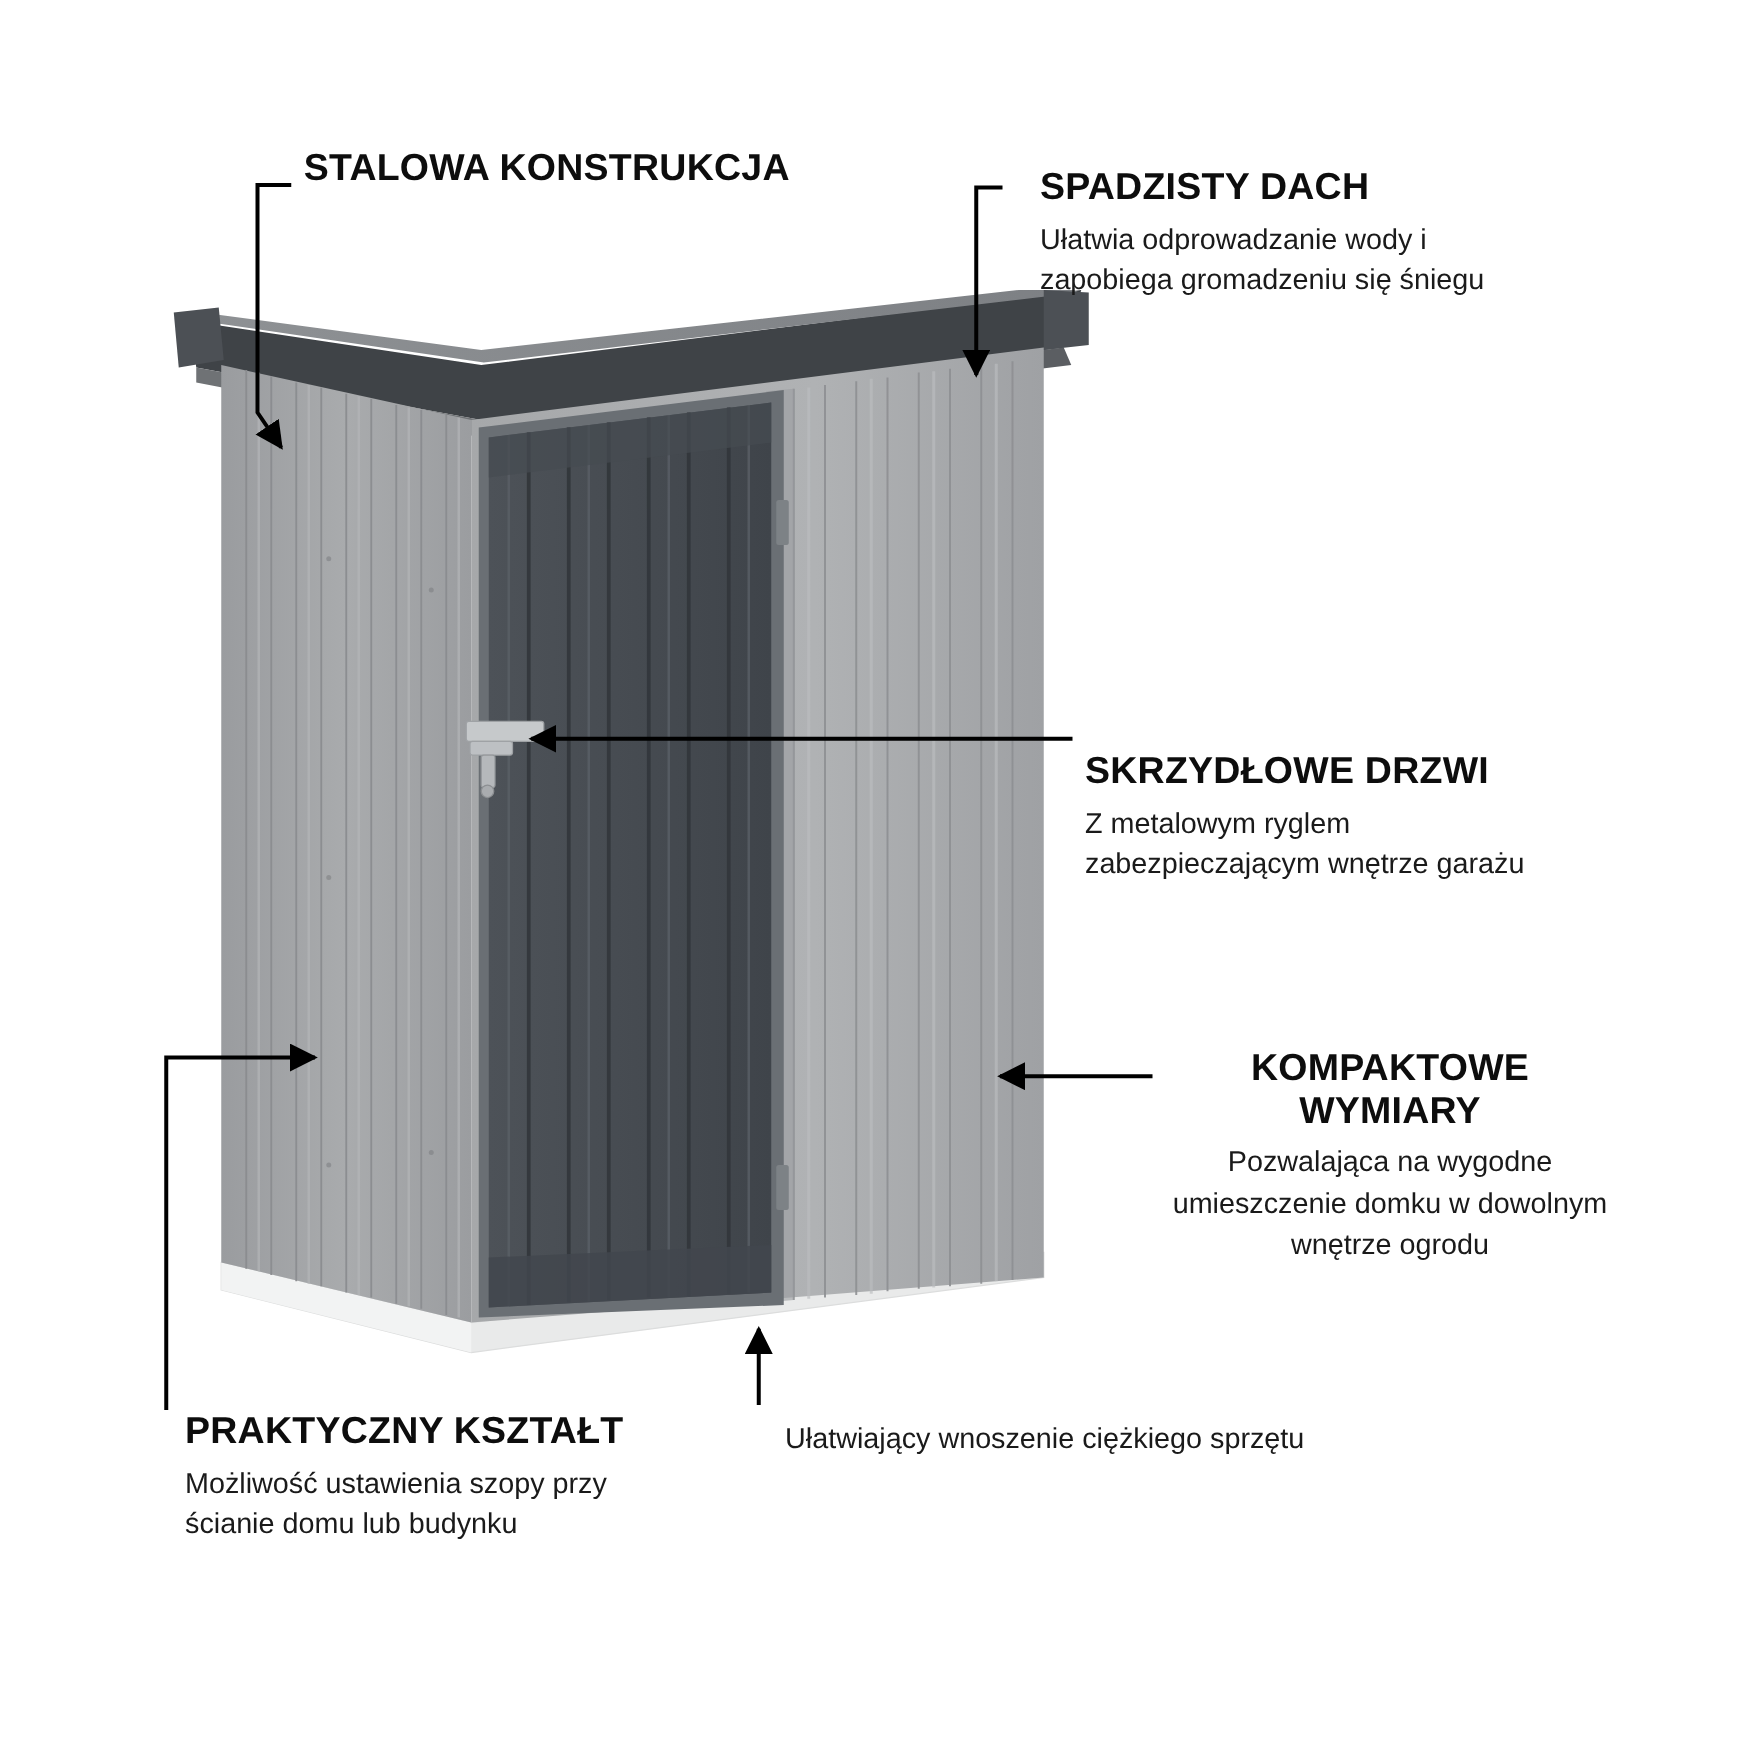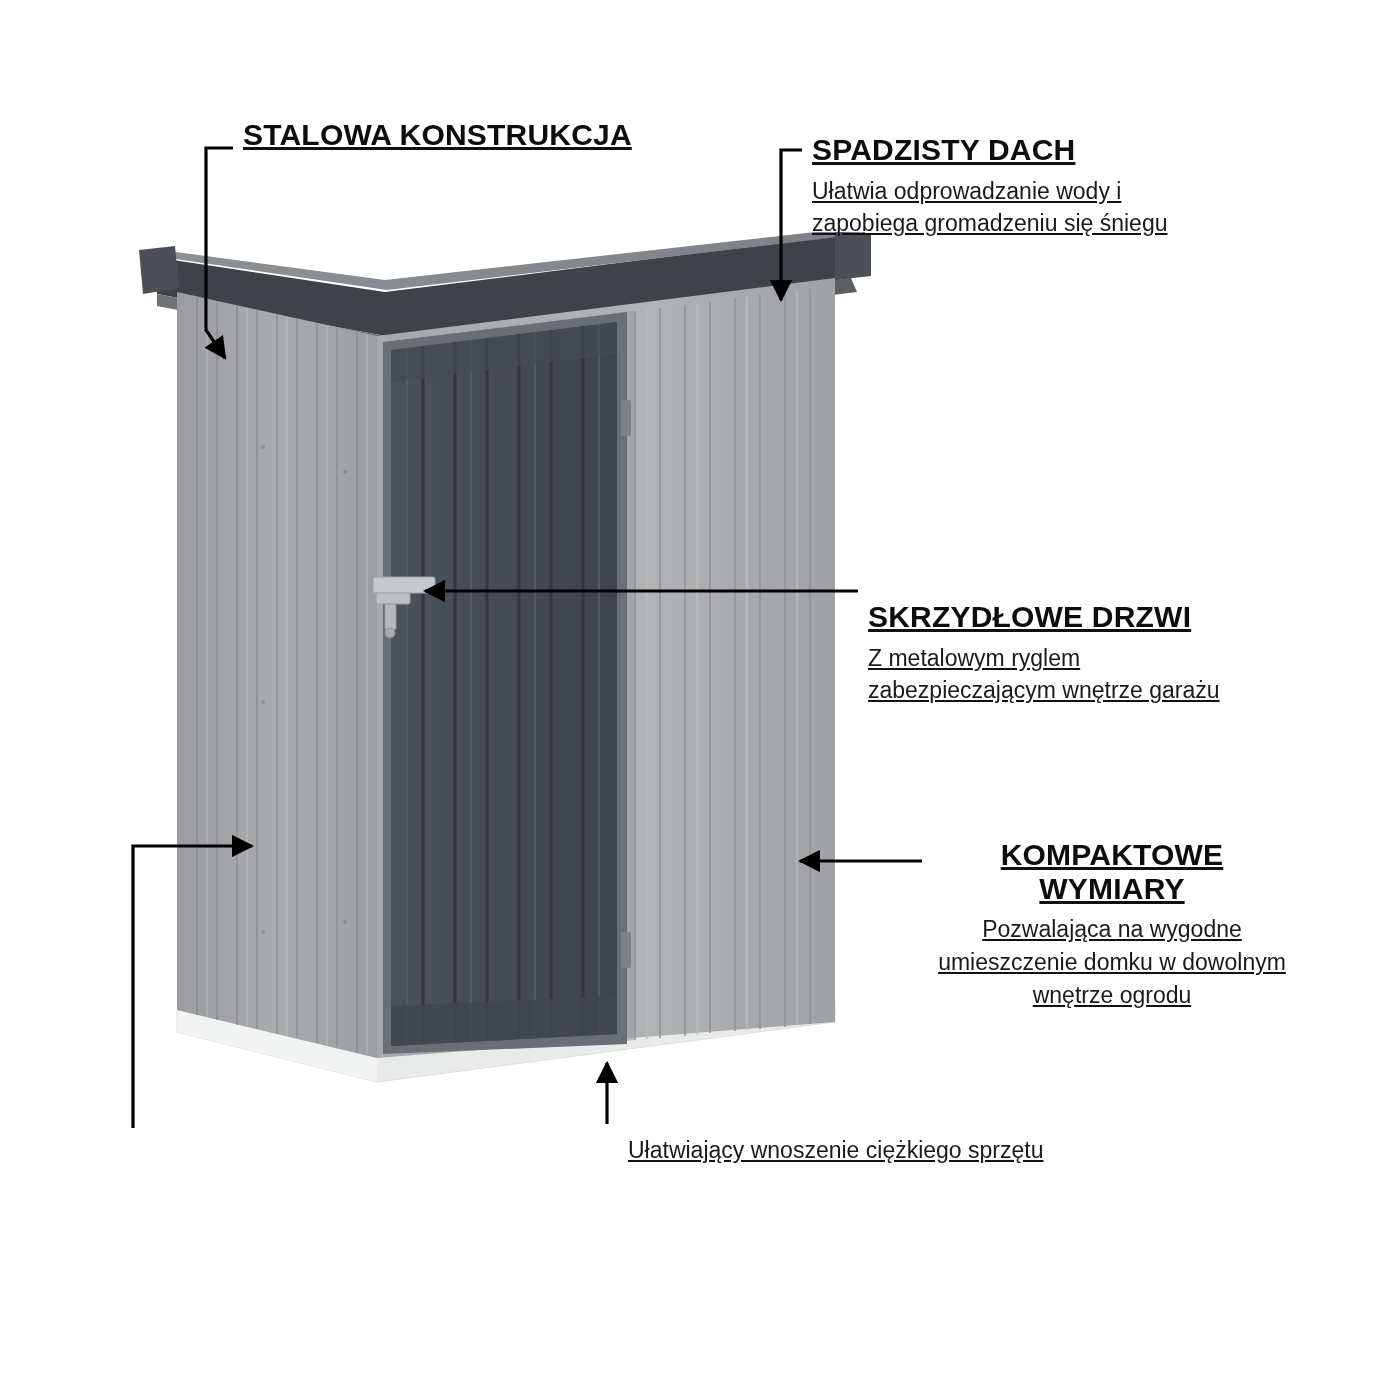--- a/index.html
+++ b/index.html
@@ -17,39 +17,38 @@
   }
   .stage {
     position: absolute;
     inset: 0;
   }
 
   
   .callout {
     position: absolute;
     box-sizing: border-box;
-    text-decoration: underline;
   }
   .callout .title {
     font-weight: bold;
     font-size: 30px;
     line-height: 1.12;
     letter-spacing: 0.2px;
     color: #0d0d0d;
     margin: 0 0 8px 0;
   }
   .callout .desc {
     font-size: 23px;
     line-height: 1.42;
     color: #1a1a1a;
     margin: 0;
   }
 
   #c-steel   { left: 243px; top: 118px;  width: 470px; }
-  #c-roof    { left: 812px; top: 133px;  width: 400px; }
+  #c-roof    { left: 832px; top: 133px;  width: 400px; }
   #c-doors   { left: 868px; top: 600px;  width: 380px; }
   #c-compact { left: 932px; top: 838px;  width: 360px; text-align: center; }
   #c-thresh  { left: 628px; top: 1134px; width: 430px; }
   #c-shape   { left: 148px; top: 1128px; width: 360px; }
 
   
   .leaders {
     position: absolute;
     inset: 0;
     pointer-events: none;
@@ -226,14 +225,18 @@
 
   <div class="callout" id="c-compact">
     <div class="title">KOMPAKTOWE WYMIARY</div>
     <div class="desc">Pozwalająca na wygodne umieszczenie domku w dowolnym wnętrze ogrodu</div>
   </div>
 
   <div class="callout" id="c-thresh">
     <div class="desc">Ułatwiający wnoszenie ciężkiego sprzętu</div>
   </div>
 
+  <div class="callout" id="c-shape">
+    <div class="title">PRAKTYCZNY KSZTAŁT</div>
+    <div class="desc">Możliwość ustawienia szopy przy ścianie domu lub budynku</div>
+  </div>
 
 </div>
 
 </body></html>

